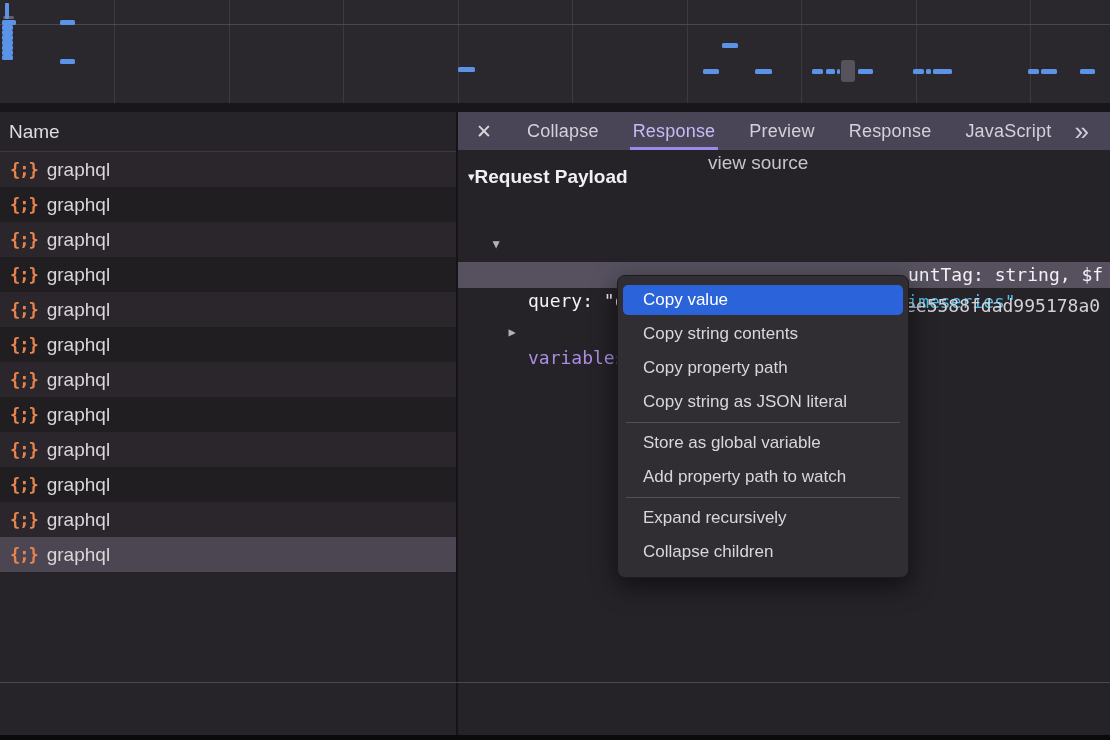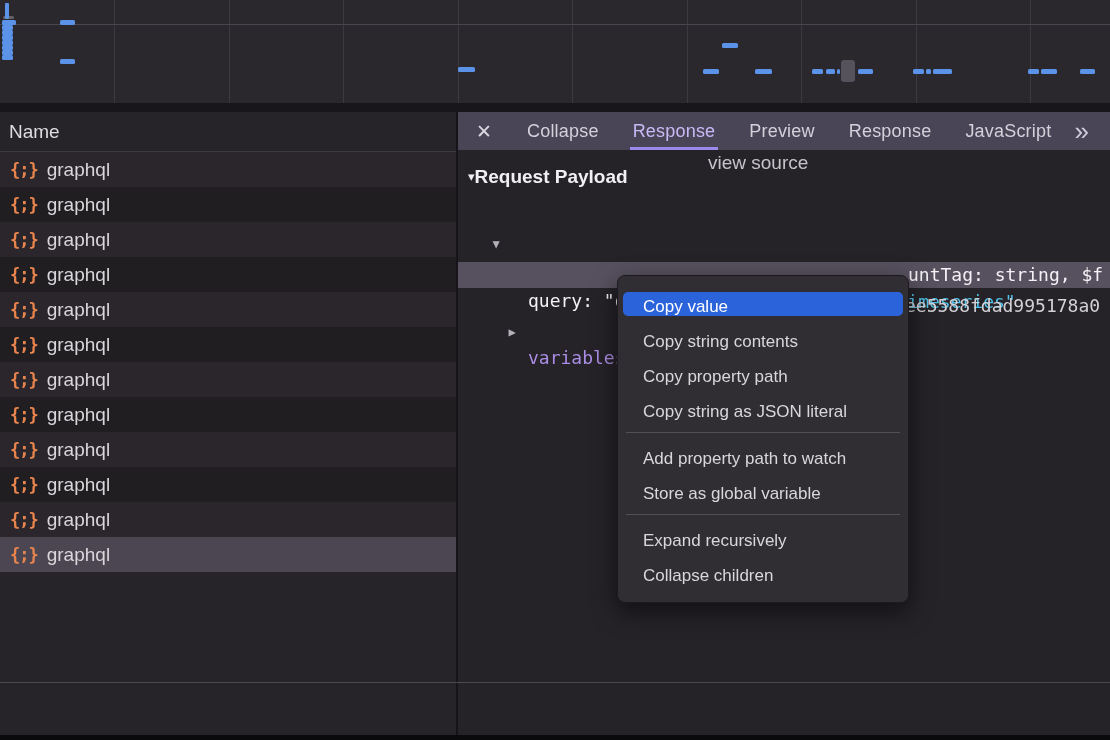--- a/index.html
+++ b/index.html
@@ -47,21 +47,21 @@
   .tree-row{position:absolute;left:0;width:652px;height:26px;line-height:26px;color:#d3d1d5;}
   .tree-tri{display:inline-block;color:#b4b2b8;font-size:12px;width:20px;text-align:center;}
   .key{color:#aa8de4;}
   .str{color:#4fc1e8;}
   .tree-row.selected{background:#57515f;color:#f3f1f5;}
   .frag-right{position:absolute;top:0;}
   
   .context-menu{position:absolute;left:617px;top:275px;width:292px;background:#302e33;
     border:1px solid #1c1a1e;border-radius:8px;box-shadow:0 8px 24px rgba(0,0,0,.55);
     padding:5px 0 6px 0;box-sizing:border-box;}
-  .menu-item{height:24px;line-height:29px;margin:11px 5px;padding-left:20px;border-radius:5px;
+  .menu-item{height:30px;line-height:29px;margin:4px 5px;padding-left:20px;border-radius:5px;
     color:#d9d7db;font-size:17px;white-space:nowrap;}
   .menu-item.highlighted{background:#2b63da;color:#ffffff;}
   .menu-sep{height:1px;background:#525055;margin:5px 8px;}
   
   .footer-line{position:absolute;left:0;top:570px;width:1110px;height:1px;background:#4b494d;}
   .bottom-strip{position:absolute;left:0;top:623px;width:1110px;height:5px;background:#0a090b;}
 </style>
 </head>
 <body>
 
@@ -212,20 +212,20 @@
     <div class="footer-line"></div>
     <div class="bottom-strip"></div>
   </div>
 
   <div class="context-menu" id="ctx-menu">
       <div class="menu-item highlighted">Copy value</div>
       <div class="menu-item">Copy string contents</div>
       <div class="menu-item">Copy property path</div>
       <div class="menu-item">Copy string as JSON literal</div>
       <div class="menu-sep"></div>
+      <div class="menu-item">Store as global variable</div>
       <div class="menu-item">Add property path to watch</div>
-      <div class="menu-item">Store as global variable</div>
       <div class="menu-sep"></div>
       <div class="menu-item">Expand recursively</div>
       <div class="menu-item">Collapse children</div>
     </div>
 
 </div>
 
 </body></html>

